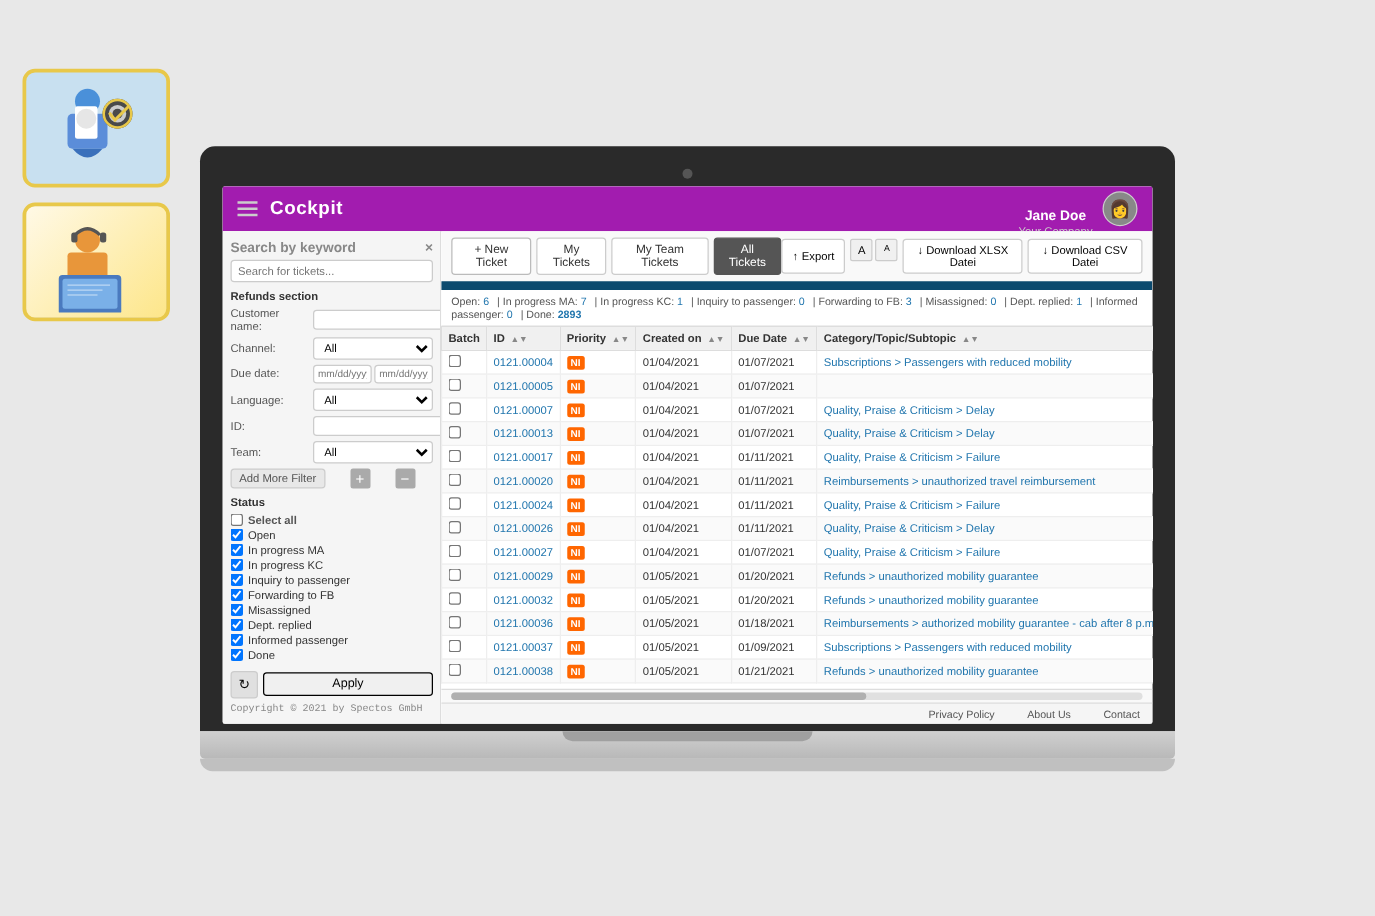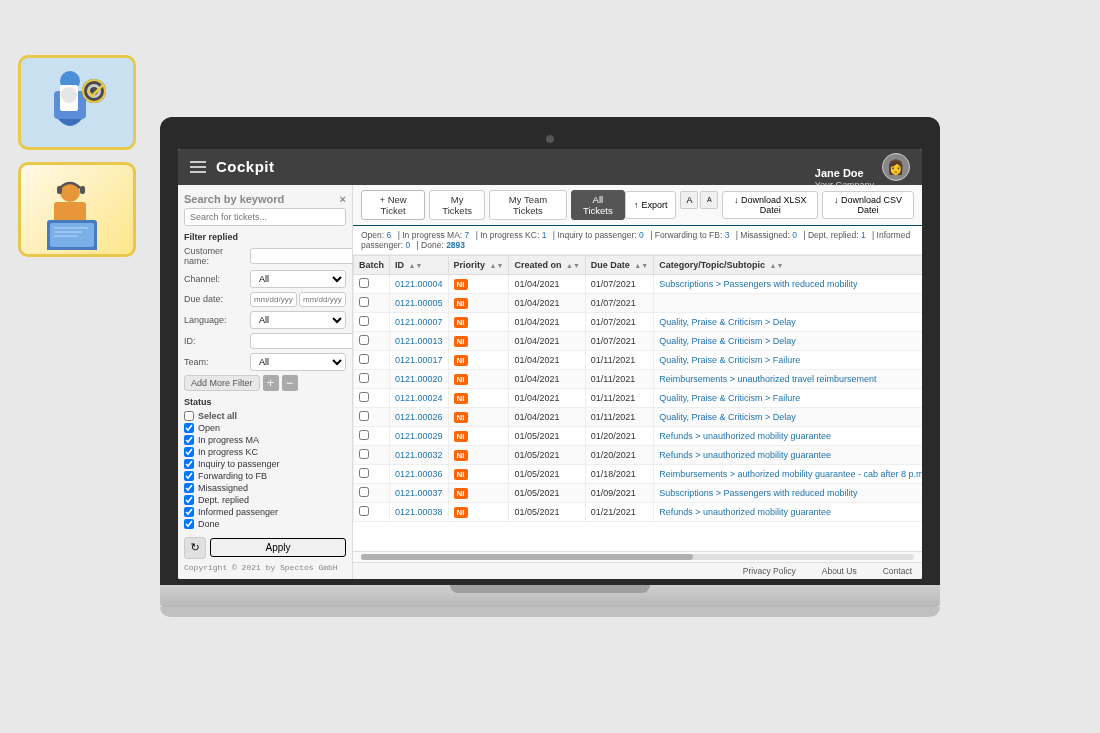--- a/index.html
+++ b/index.html
@@ -58,21 +58,21 @@
     
     .app {
       display: flex;
       flex-direction: column;
       height: 100%;
       font-size: 10px;
     }
 
     
     .app-header {
-      background: #404040;
+      background: #a21caf;
       color: #fff;
       display: flex;
       align-items: center;
       justify-content: space-between;
       padding: 0 12px;
       height: 36px;
       flex-shrink: 0;
     }
     .app-header-left {
       display: flex;
@@ -96,21 +96,21 @@
       font-weight: bold;
       color: #fff;
       letter-spacing: 0.5px;
     }
     .user-info {
       display: flex;
       align-items: center;
       gap: 8px;
     }
     .user-text {
-      text-align: left;
+      text-align: center;
       line-height: 1.3;
       margin-top: 24px;
     }
     .user-name { font-size: 11px; font-weight: bold; color: #fff; }
     .user-company { font-size: 9px; color: #ccc; }
     .user-avatar {
       width: 28px; height: 28px;
       border-radius: 50%;
       background: #888;
       overflow: hidden;
@@ -198,21 +198,21 @@
       width: 50%;
       border: 1px solid #ccc;
       border-radius: 3px;
       padding: 2px 3px;
       font-size: 8px;
       color: #aaa;
     }
     .add-filter-row {
       display: flex;
       align-items: center;
-      gap: 3px;
+      gap: 20px;
       margin: 4px 0;
     }
     .add-filter-btn {
       font-size: 9px;
       color: #555;
       background: #e8e8e8;
       border: 1px solid #ccc;
       border-radius: 3px;
       padding: 2px 6px;
       cursor: pointer;
@@ -289,21 +289,21 @@
       background: #fff;
     }
 
     
     .tabs-bar {
       display: flex;
       align-items: center;
       justify-content: space-between;
       padding: 5px 8px;
       background: #f9f9f9;
-      border-bottom: 1px solid #0c4a6e;
+      border-bottom: 7px solid #0c4a6e;
       flex-shrink: 0;
     }
     .tabs-left {
       display: flex;
       gap: 4px;
     }
     .tab-btn {
       padding: 3px 8px;
       font-size: 9.5px;
       border: 1px solid #ccc;
@@ -556,21 +556,21 @@
 
           <div class="app-body">
 
             <div class="sidebar">
               <div class="search-label">
                 <span>Search by keyword</span>
                 <span>×</span>
               </div>
               <input class="search-input" placeholder="Search for tickets..." style="">
 
-              <div class="sidebar-section-title">Filter replied</div>
+              <div class="sidebar-section-title">Refunds section</div>
 
               
               <div class="filter-row">
                 <span class="filter-label">Customer name:</span>
                 <input class="filter-input" value="" style="">
               </div>
               <div class="filter-row">
                 <span class="filter-label">Channel:</span>
                 <select class="filter-select">
                   <option>All</option>
@@ -774,20 +774,29 @@
       <td><input type="checkbox" style="width: 10px; height: 10px;"></td>
       <td><span class="ticket-id">0121.00026</span></td>
       <td><span class="badge-ni">NI</span></td>
       <td>01/04/2021</td>
       <td>01/11/2021</td>
       <td><span class="category-link">Quality, Praise &amp; Criticism &gt; Delay</span></td>
 
     </tr>
                       <tr>
       <td><input type="checkbox" style="width: 10px; height: 10px;"></td>
+      <td><span class="ticket-id">0121.00027</span></td>
+      <td><span class="badge-ni">NI</span></td>
+      <td>01/04/2021</td>
+      <td>01/07/2021</td>
+      <td><span class="category-link">Quality, Praise &amp; Criticism &gt; Failure</span></td>
+
+    </tr>
+                      <tr>
+      <td><input type="checkbox" style="width: 10px; height: 10px;"></td>
       <td><span class="ticket-id">0121.00029</span></td>
       <td><span class="badge-ni">NI</span></td>
       <td>01/05/2021</td>
       <td>01/20/2021</td>
       <td><span class="category-link">Refunds &gt; unauthorized mobility guarantee</span></td>
 
     </tr>
                       <tr>
       <td><input type="checkbox" style="width: 10px; height: 10px;"></td>
       <td><span class="ticket-id">0121.00032</span></td>

